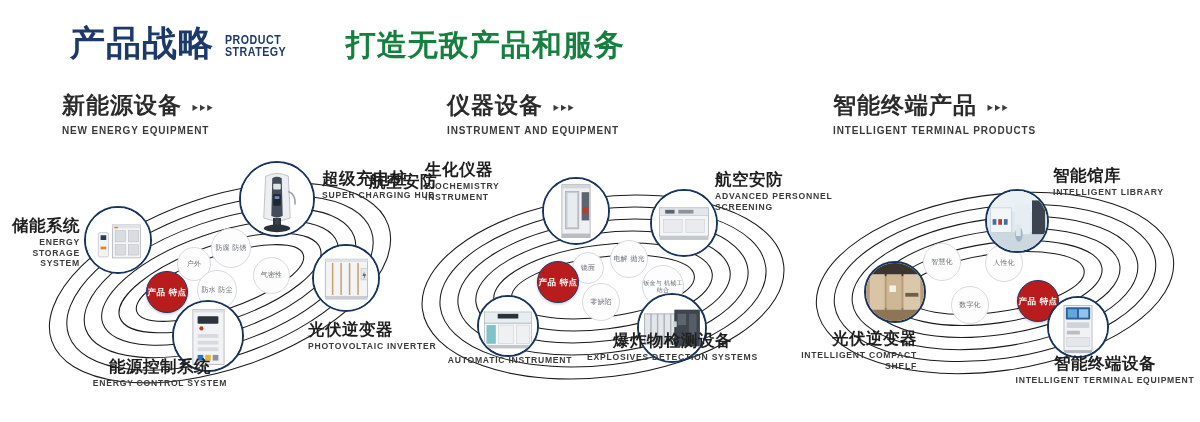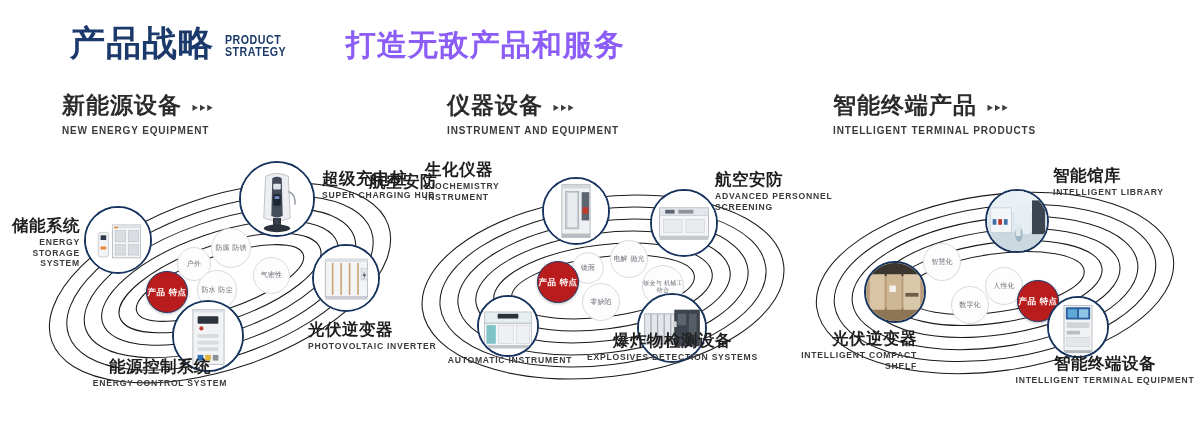--- a/index.html
+++ b/index.html
@@ -16,21 +16,21 @@
     font-size:35px;font-weight:bold;color:#1b3a6b;letter-spacing:1px;
     line-height:1;font-family:"DejaVu Sans","Liberation Sans",sans-serif;
   }
   .ttl-en{
     margin-left:11px;color:#1b3a6b;font-weight:bold;font-size:13px;
     line-height:12px;letter-spacing:0.6px;transform:scaleX(.82);transform-origin:left bottom;
     padding-bottom:3px;white-space:pre-line;
     font-family:"Liberation Sans",sans-serif;
   }
   .ttl-sub{
-    margin-left:46px;font-size:30px;font-weight:bold;color:#8b5cf6;line-height:1;
+    margin-left:46px;font-size:30px;font-weight:bold;color:#15803d;line-height:1;
     letter-spacing:1px;padding-bottom:1px;
     font-family:"DejaVu Sans","Liberation Sans",sans-serif;
   }
 
   
   .sec-head{position:absolute;}
   .sec-cn{
     font-size:23px;font-weight:bold;color:#2b2b2b;letter-spacing:1px;line-height:1.05;
     display:flex;align-items:center;
     font-family:Liberation Mono, monospace;
@@ -350,21 +350,21 @@
         <ellipse cx="200" cy="128" rx="90" ry="29"></ellipse>
       </g>
     </svg>
 
     <div class="feat" style="width:38px;height:38px;left:128px;top:88px;">
         <span>智慧化</span>
       </div>
     <div class="feat" style="width:38px;height:38px;left:156px;top:131px;">
         <span>数字化</span>
       </div>
-    <div class="feat" style="width:38px;height:38px;left:190px;top:112px;">
+    <div class="feat" style="width:38px;height:38px;left:190px;top:89px;">
         <span>人性化</span>
       </div>
     <div class="feat core" style="width:42px;height:42px;left:222px;top:125px;">
         <span>产品
 特点</span>
       </div>
 
     <div class="node" style="width:64px;height:64px;left:190px;top:34px;">
       <svg class="art" viewBox="0 0 64 64">
         <rect x="0" y="0" width="64" height="64" fill="#dfe8ee"></rect>

